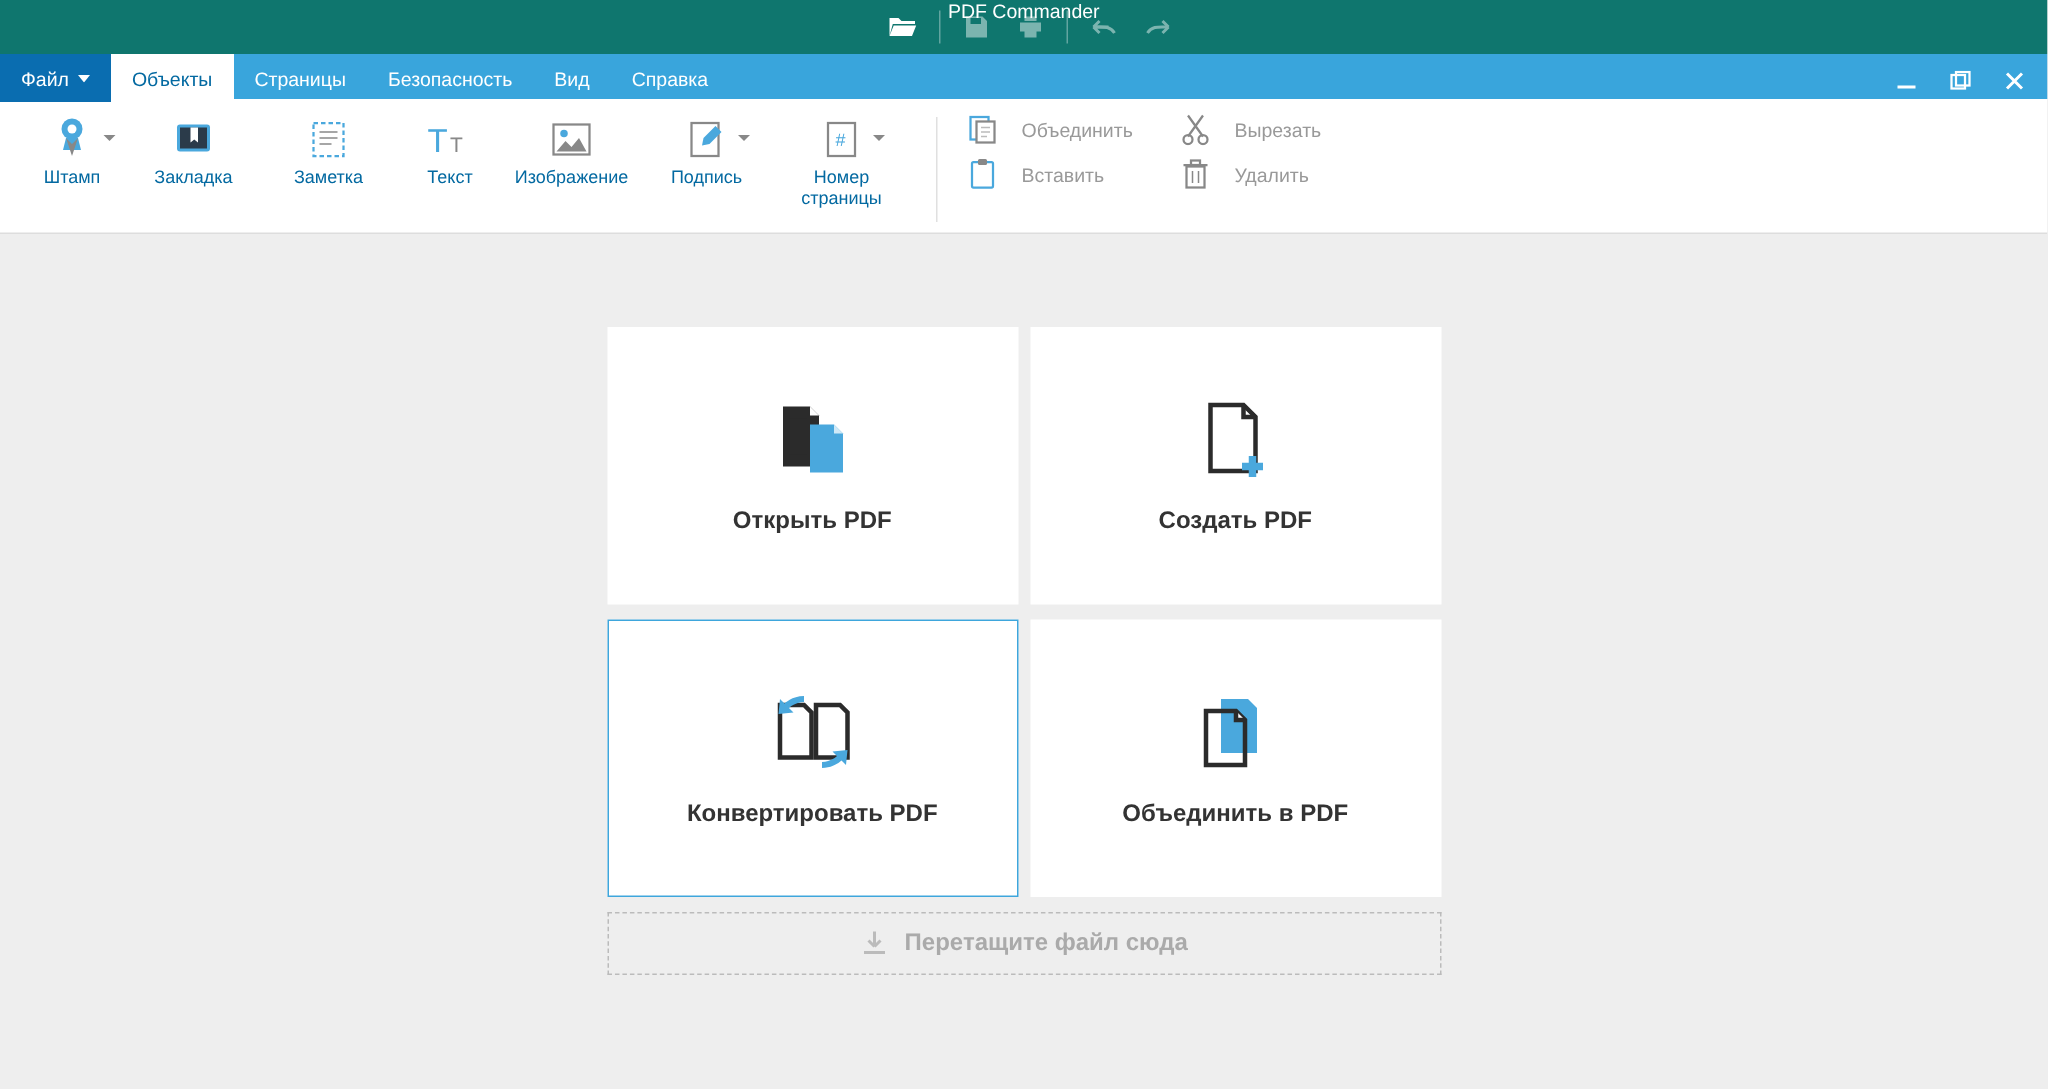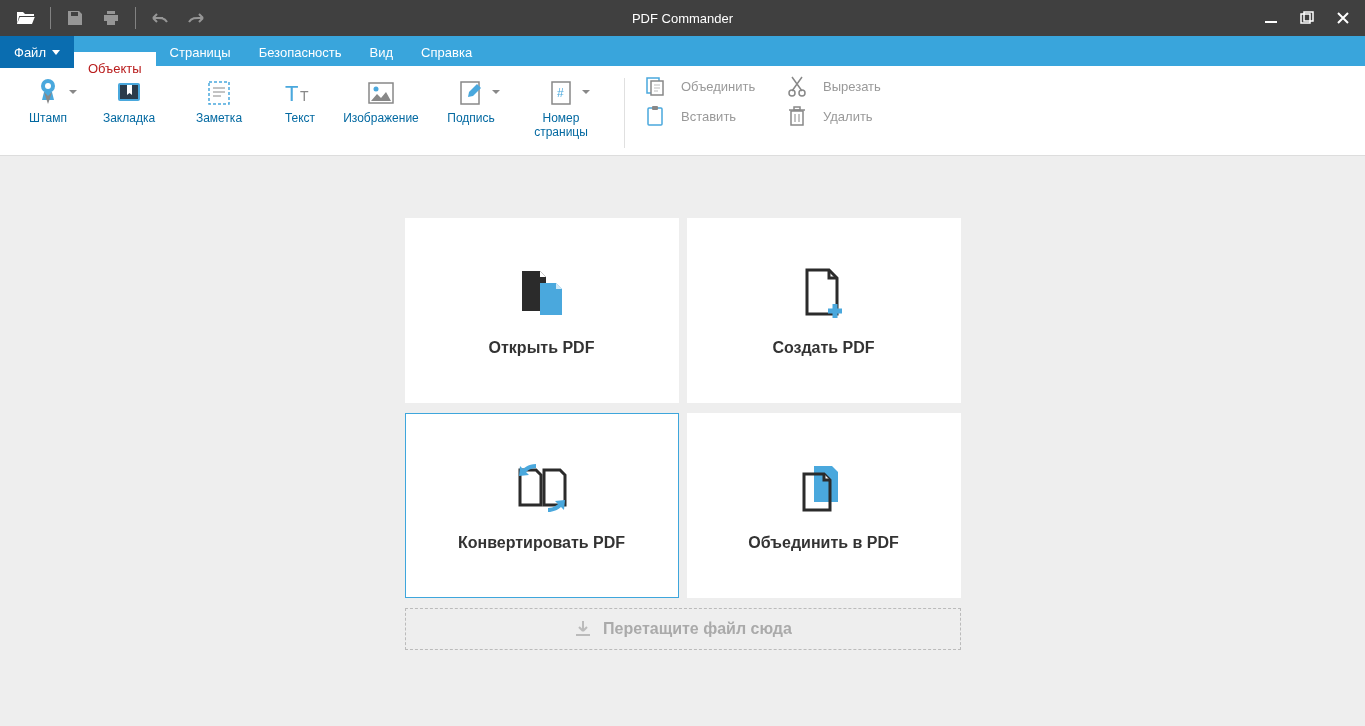--- a/index.html
+++ b/index.html
@@ -1,30 +1,30 @@
 <!DOCTYPE html>
 <html><head>
 <meta charset="utf-8">
 <style>
 * { margin: 0; padding: 0; box-sizing: border-box; font-family: "Segoe UI", Tahoma, sans-serif; }
 body { background: #eeeeee; width: 1365px; height: 726px; overflow: hidden; }
 
-.titlebar { height: 36px; background: #404040; display: flex; align-items: center; color: #fff; position: relative; }
+.titlebar { height: 36px; background: #0f766e; display: flex; align-items: center; color: #fff; position: relative; flex-direction: column; }
 .tb-left { display: flex; align-items: center; gap: 0; padding-left: 8px; }
 .tb-btn { width: 36px; height: 36px; display: flex; align-items: center; justify-content: center; cursor: pointer; }
 .tb-sep { width: 1px; height: 22px; background: rgba(255,255,255,0.35); margin: 0 6px; }
 .tb-title { position: absolute; left: 50%; transform: translateX(-50%); font-size: 13px; color: #fff; }
 .tb-right { margin-left: auto; display: flex; align-items: center; padding-right: 4px; }
 .tb-right .tb-btn svg { width: 14px; height: 14px; }
 
 .menubar { height: 30px; background: #39a5dc; display: flex; align-items: stretch; }
 .menu-item { padding: 16px 14px; display: flex; align-items: center; color: #fff; font-size: 13px; cursor: pointer; }
 .menu-item.file { background: #0a6db0; }
 .menu-item.file .caret { margin-left: 6px; }
-.menu-item.active { background: #fff; color: #b91c1c; margin-top: 16px; }
+.menu-item.active { background: #fff; color: #0369a1; }
 
 .ribbon { height: 90px; background: #fff; border-bottom: 1px solid #ddd; display: flex; align-items: flex-start; padding: 6px 12px 0 12px; }
 .rib-group { display: flex; gap: 0; }
 .rib-btn { width: 90px; display: flex; flex-direction: column; align-items: center; gap: 4px; padding: 6px 2px; cursor: pointer; }
 .rib-btn.narrow { width: 72px; }
 .rib-ico { width: 30px; height: 30px; display: flex; align-items: center; justify-content: center; }
 .rib-label { font-size: 12px; color: #0369a1; text-align: center; line-height: 1.15; }
 .rib-btn .drop { position: relative; }
 .rib-btn .drop::after { content: ""; position: absolute; right: -14px; top: 12px; border: 4px solid transparent; border-top-color: #888; }
 .rib-sep { width: 1px; background: #e0e0e0; margin: 6px 18px 10px 18px; align-self: stretch; height: 70px; }

